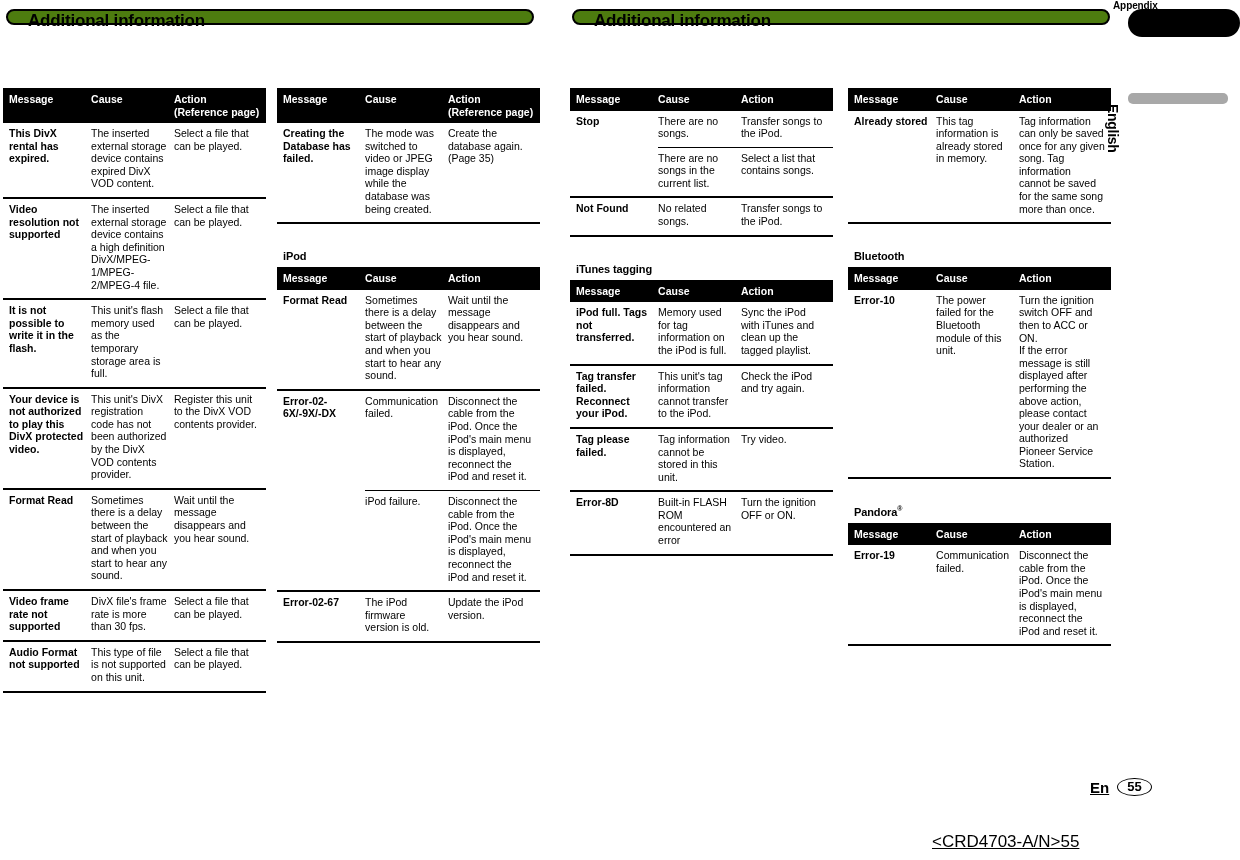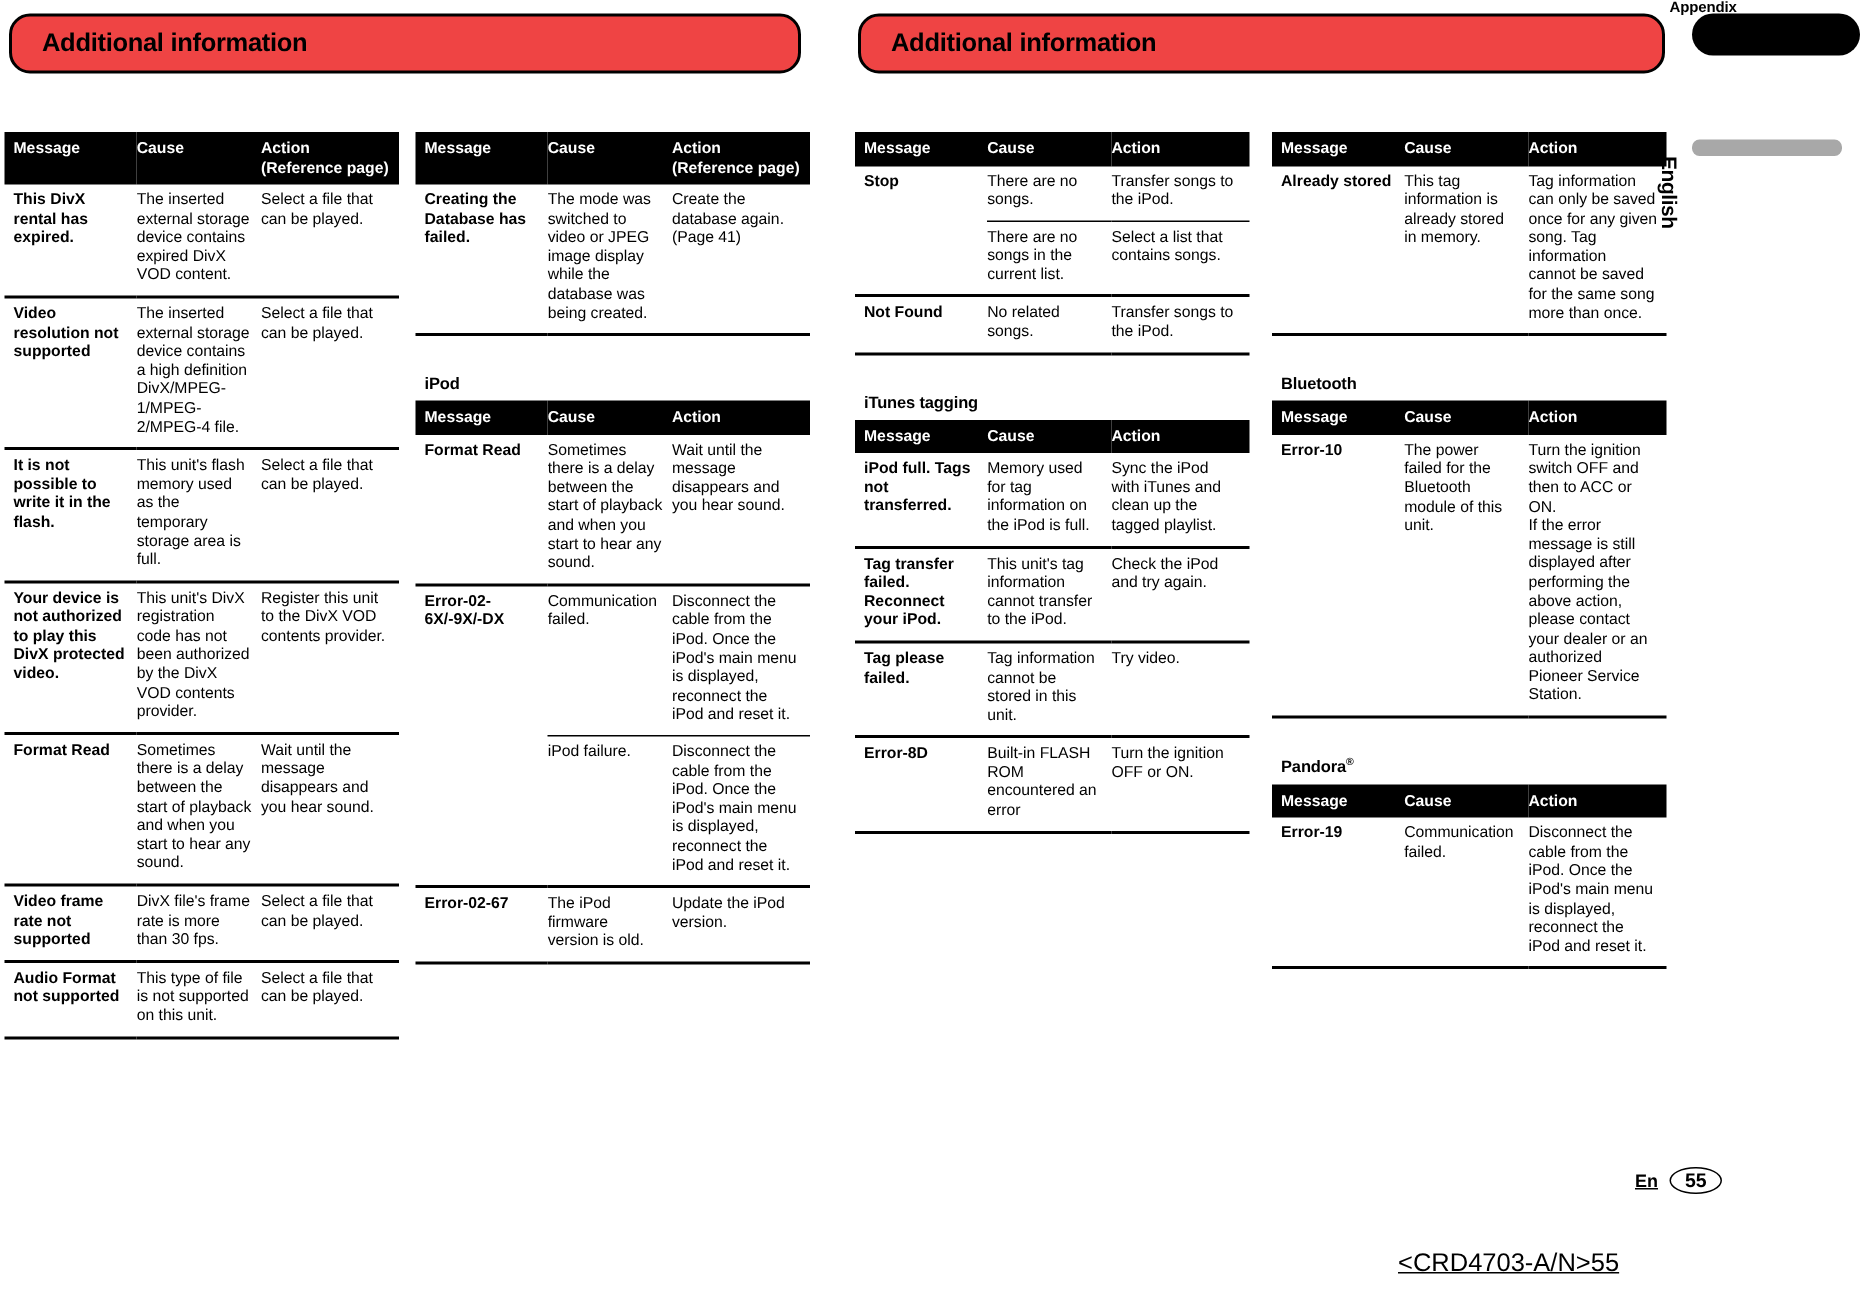--- a/index.html
+++ b/index.html
@@ -12,27 +12,26 @@
     height: 860px;
     position: relative;
     font-family: "Liberation Sans", sans-serif;
     color: #000000;
     overflow: hidden;
   }
 
   
   .banner {
     position: absolute;
-    height: 40px;
+    height: 16px;
     border: 2px solid #000;
     border-radius: 14px;
     box-sizing: border-box;
-    background: #ef4444;
+    background: #4d7c0f;
     display: flex;
-    align-items: center;
   }
   .banner-title {
     font-size: 17px;
     font-weight: bold;
     letter-spacing: -0.2px;
     padding-left: 20px;
     white-space: nowrap;
   }
   #banner-left  { left: 6px;   top: 9px;  width: 528px; }
   #banner-right { left: 572px; top: 9px;  width: 538px; }
@@ -157,21 +156,21 @@
   
   .page-foot {
     position: absolute;
     left: 1090px;
     top: 778px;
     display: flex;
     align-items: center;
     gap: 8px;
   }
   .foot-en {
-    font-size: 12px;
+    font-size: 15px;
     font-weight: bold;
     text-decoration: underline;
   }
   .foot-num {
     font-size: 13px;
     font-weight: bold;
     border: 1.6px solid #000;
     border-radius: 50%;
     padding: 1px 9px;
     line-height: 14px;
@@ -275,21 +274,21 @@
         <tr>
           <th>Message</th>
           <th>Cause</th>
           <th>Action (Reference page)</th>
         </tr>
       </thead>
       <tbody>
         <tr class="group-start">
           <td class="msg-cell">Creating the Database has failed.</td>
           <td>The mode was switched to video or JPEG image display while the database was being created.</td>
-          <td>Create the database again. (Page 41)</td>
+          <td>Create the database again. (Page 35)</td>
         </tr>
       </tbody>
       <tfoot>
         <tr>
           <td></td>
           <td></td>
           <td></td>
         </tr>
       </tfoot>
     </table>

